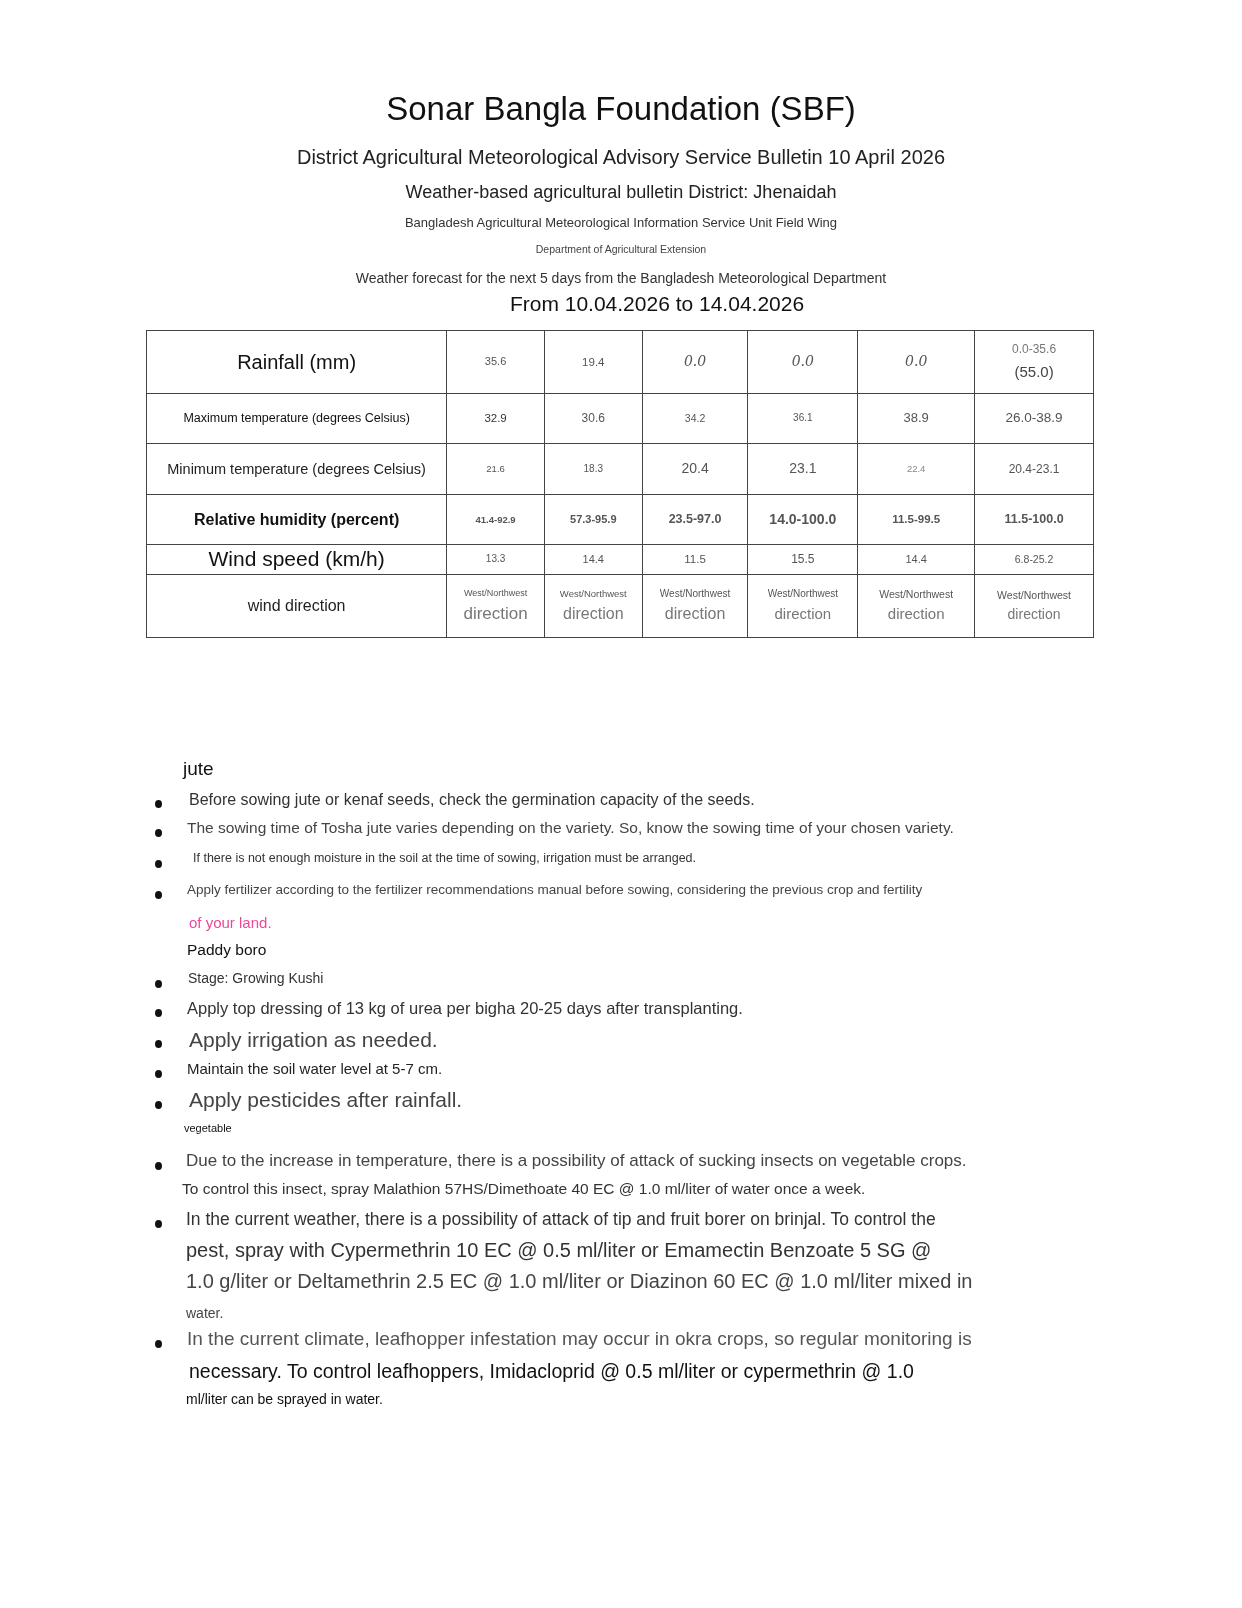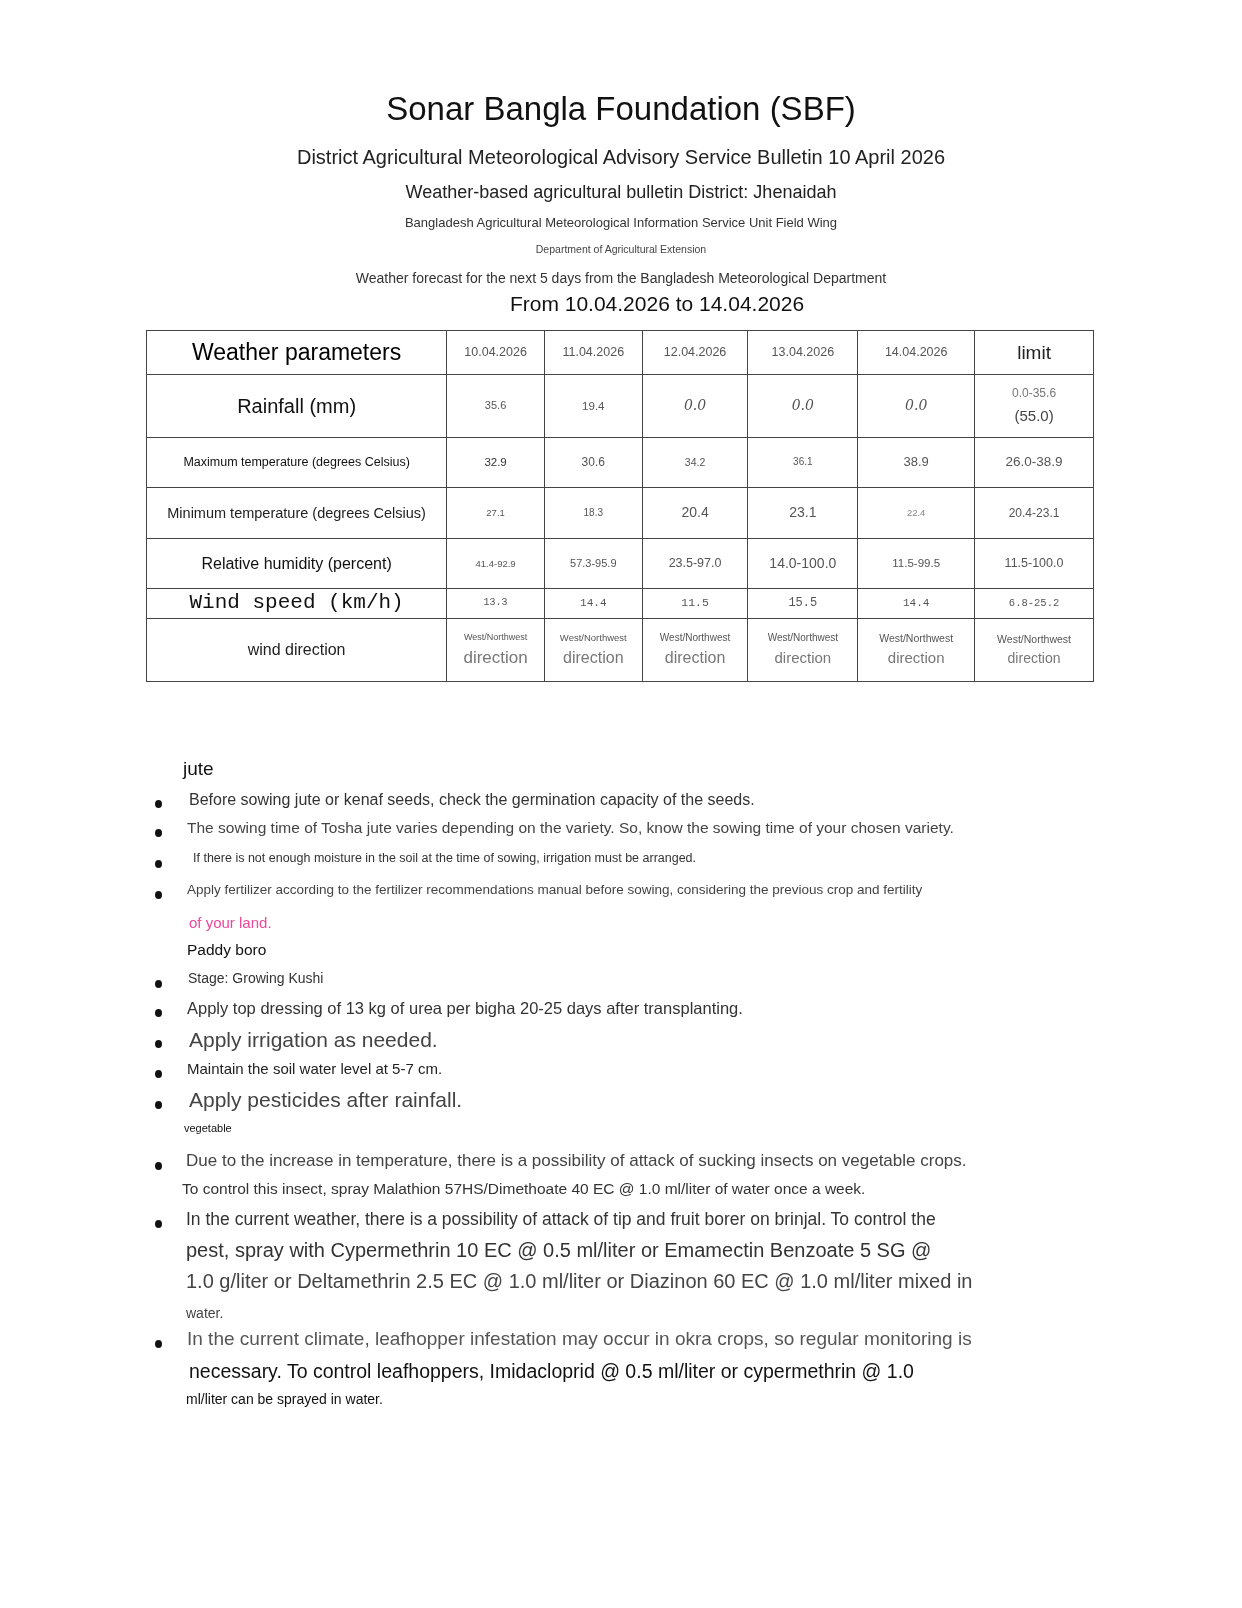--- a/index.html
+++ b/index.html
@@ -21,21 +21,21 @@
     border-collapse: collapse; table-layout: fixed; width: 948px;
   }
   table.wx td {
     border: 1.6px solid #444; text-align: center; vertical-align: middle;
     color: #555; padding: 0 2px; line-height: 1.25;
   }
   table.wx td.param { color: #111; }
   .c0 { width: 298px; } .c1 { width: 97px; } .c2 { width: 97px; }
   .c3 { width: 105px; } .c4 { width: 109px; } .c5 { width: 116px; } .c6 { width: 118px; }
   .r0 { height: 44px; } .r1 { height: 63px; } .r2 { height: 50px; } .r3 { height: 51px; }
-  .r4 { height: 50px; } .r5 { height: 30px; font-family: Liberation Mono, monospace; } .r6 { height: 63px; } .r7 { height: 52px; }
+  .r4 { height: 50px; font-weight: bold; } .r5 { height: 30px; } .r6 { height: 63px; } .r7 { height: 52px; }
   .hdr-param { font-size: 23px; color: #000 !important; }
   .hdr-date { font-size: 12.5px; }
   .hdr-limit { font-size: 19px; color: #222 !important; }
   .dir-top { font-size: 10px; display: block; color: #555; }
   .dir-bot { font-size: 16px; display: block; color: #777; margin-top: 4px; }
   .italic-zero { font-style: italic; font-family: "DejaVu Serif", serif; font-size: 14px; color: #333; }
 
   .line { position: absolute; white-space: nowrap; color: #333; }
   .bullet {
     position: absolute; left: 155px; width: 7px; height: 8px; border-radius: 50%; background: #111;
@@ -59,29 +59,20 @@
   <colgroup>
     <col class="c0">
       <col class="c1">
       <col class="c2">
       <col class="c3">
       <col class="c4">
       <col class="c5">
       <col class="c6">
   </colgroup>
   <tbody>
-      <tr class="r0">
-    <td class="param hdr-param">Weather parameters</td>
-    <td class="hdr-date">10.04.2026</td>
-    <td class="hdr-date">11.04.2026</td>
-    <td class="hdr-date">12.04.2026</td>
-    <td class="hdr-date">13.04.2026</td>
-    <td class="hdr-date">14.04.2026</td>
-    <td class="hdr-limit">limit</td>
-  </tr>
   <tr class="r1">
     <td class="param" style="font-size:20px">Rainfall (mm)</td>
     <td style="font-size:11px">35.6</td>
     <td style="font-size:11.5px">19.4</td>
     <td class="italic-zero">0.0</td>
     <td class="italic-zero">0.0</td>
     <td class="italic-zero">0.0</td>
     <td>
       <span style="display:block;font-size:12px;color:#777">0.0-35.6</span>
       <span style="display:block;font-size:15px;color:#444;margin-top:6px">(55.0)</span>
@@ -91,21 +82,21 @@
     <td class="param" style="font-size:12.5px">Maximum temperature (degrees Celsius)</td>
     <td style="font-size:11.5px;color:#333">32.9</td>
     <td style="font-size:12px">30.6</td>
     <td style="font-size:10.5px">34.2</td>
     <td style="font-size:10px">36.1</td>
     <td style="font-size:13px">38.9</td>
     <td style="font-size:13.5px">26.0-38.9</td>
   </tr>
   <tr class="r3">
     <td class="param" style="font-size:14.5px;color:#222">Minimum temperature (degrees Celsius)</td>
-    <td style="font-size:9.5px">27.1</td>
+    <td style="font-size:9.5px">21.6</td>
     <td style="font-size:10px">18.3</td>
     <td style="font-size:14px">20.4</td>
     <td style="font-size:14px">23.1</td>
     <td style="font-size:9.5px;color:#888">22.4</td>
     <td style="font-size:12px">20.4-23.1</td>
   </tr>
   <tr class="r4">
     <td class="param" style="font-size:16px">Relative humidity (percent)</td>
     <td style="font-size:9.5px">41.4-92.9</td>
     <td style="font-size:11px">57.3-95.9</td>

